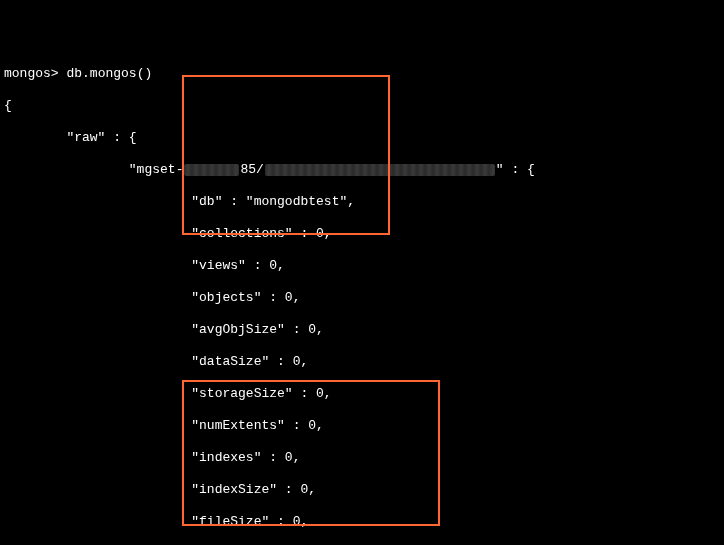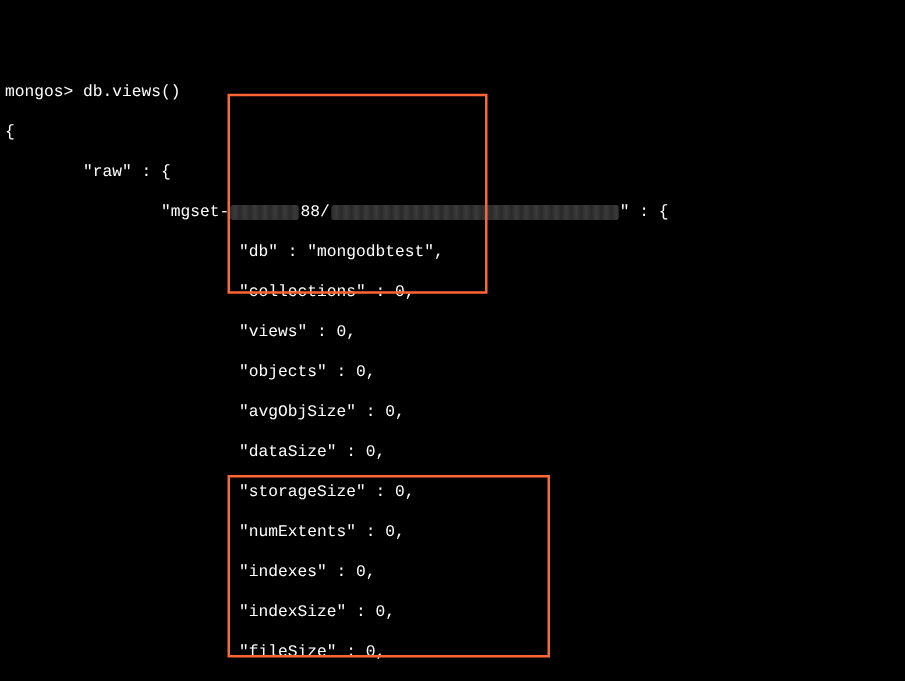--- a/index.html
+++ b/index.html
@@ -34,24 +34,24 @@
       background: transparent;
     }
     .box1 { left: 182px; top: 75px; width: 208px; height: 160px; }
     .box2 { left: 182px; top: 380px; width: 258px; height: 146px; }
   </style>
 </head>
 <body>
 
 
 
-<div class="line"><span>mongos&gt; </span><span>db.views()</span></div>
+<div class="line"><span>mongos&gt; </span><span>db.mongos()</span></div>
 <div class="line">{</div>
 <div class="line">        "raw" : {</div>
-<div class="line"><span>                "mgset-</span><span class="redacted"></span><span>88/</span><span class="redacted wide"></span><span>" : {</span></div>
+<div class="line"><span>                "mgset-</span><span class="redacted"></span><span>85/</span><span class="redacted wide"></span><span>" : {</span></div>
 <div class="line">                        "db" : "mongodbtest",</div>
 <div class="line">                        "collections" : 0,</div>
 <div class="line">                        "views" : 0,</div>
 <div class="line">                        "objects" : 0,</div>
 <div class="line">                        "avgObjSize" : 0,</div>
 <div class="line">                        "dataSize" : 0,</div>
 <div class="line">                        "storageSize" : 0,</div>
 <div class="line">                        "numExtents" : 0,</div>
 <div class="line">                        "indexes" : 0,</div>
 <div class="line">                        "indexSize" : 0,</div>

